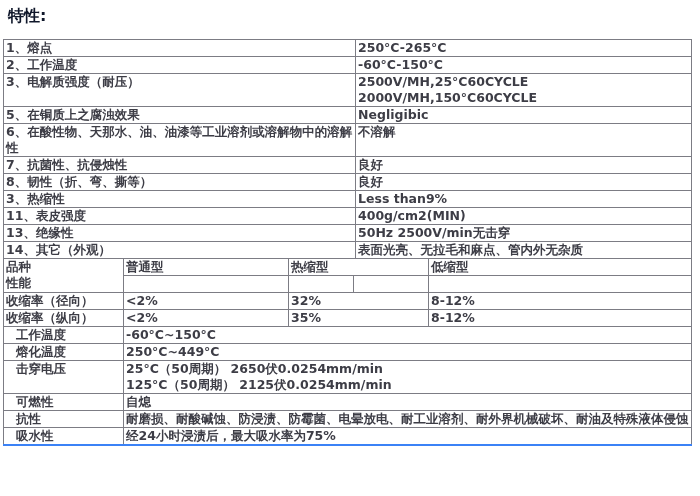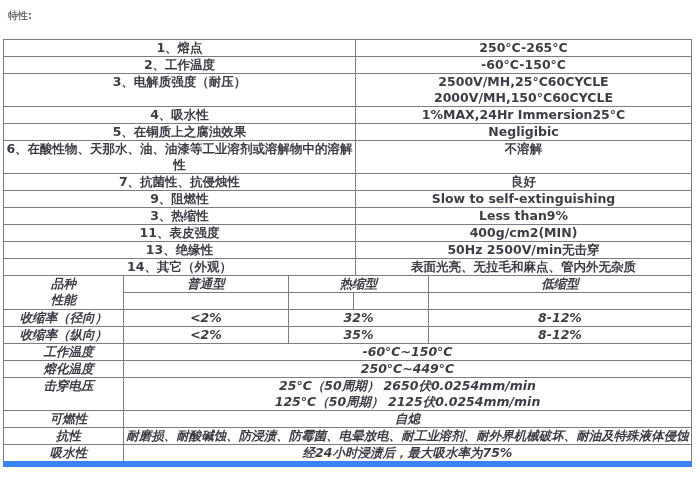--- a/index.html
+++ b/index.html
@@ -4,33 +4,32 @@
 <style>
   html,body{margin:0;padding:0;background:#ffffff;}
   body{
     width:700px;
     font-family:"DejaVu Sans","Liberation Sans",sans-serif;
     font-weight:bold;
     color:#3d3d46;
   }
   .wrap{padding:6px 5px 4px 3px;}
   .page-title{
-    font-size:10px;
+    font-size:16px;
     line-height:16px;
     margin:2px 0 15px 5px;
-    color:#737373;
+    color:#0f172a;
   }
   table{
     border-collapse:collapse;
     table-layout:fixed;
     width:688px;
     border:1px solid #5f5f66;
-    text-align:center;
   }
-  table.t2{margin-top:-1px;border-bottom:6px solid #3b82f6;font-style:italic;}
+  table.t2{margin-top:-1px;border-bottom:2px solid #3b82f6;}
   td{
     border:1px solid #7c7c84;
     font-size:12.5px;
     line-height:16px;
     height:16px;
     padding:0 2px;
     vertical-align:top;
     overflow:hidden;
     word-break:break-all;
   }
@@ -58,38 +57,34 @@
       <tr>
         <td>2、工作温度</td>
         <td>-60°C-150°C</td>
       </tr>
       <tr>
         <td>3、电解质强度（耐压）</td>
         <td class="pre">2500V/MH,25°C60CYCLE
 2000V/MH,150°C60CYCLE</td>
       </tr>
       <tr>
-        <td>4、吸水性</td>
-        <td>1%MAX,24Hr Immersion25°C</td>
-      </tr>
-      <tr>
         <td>5、在铜质上之腐浊效果</td>
         <td>Negligibic</td>
       </tr>
       <tr>
         <td>6、在酸性物、天那水、油、油漆等工业溶剂或溶解物中的溶解性</td>
         <td>不溶解</td>
       </tr>
       <tr>
         <td>7、抗菌性、抗侵烛性</td>
         <td>良好</td>
       </tr>
       <tr>
-        <td>9、阻燃性</td>
-        <td>Slow to self-extinguishing</td>
+        <td>8、韧性（折、弯、撕等）</td>
+        <td>良好</td>
       </tr>
       <tr>
         <td>3、热缩性</td>
         <td>Less than9%</td>
       </tr>
       <tr>
         <td>11、表皮强度</td>
         <td>400g/cm2(MIN)</td>
       </tr>
       <tr>

